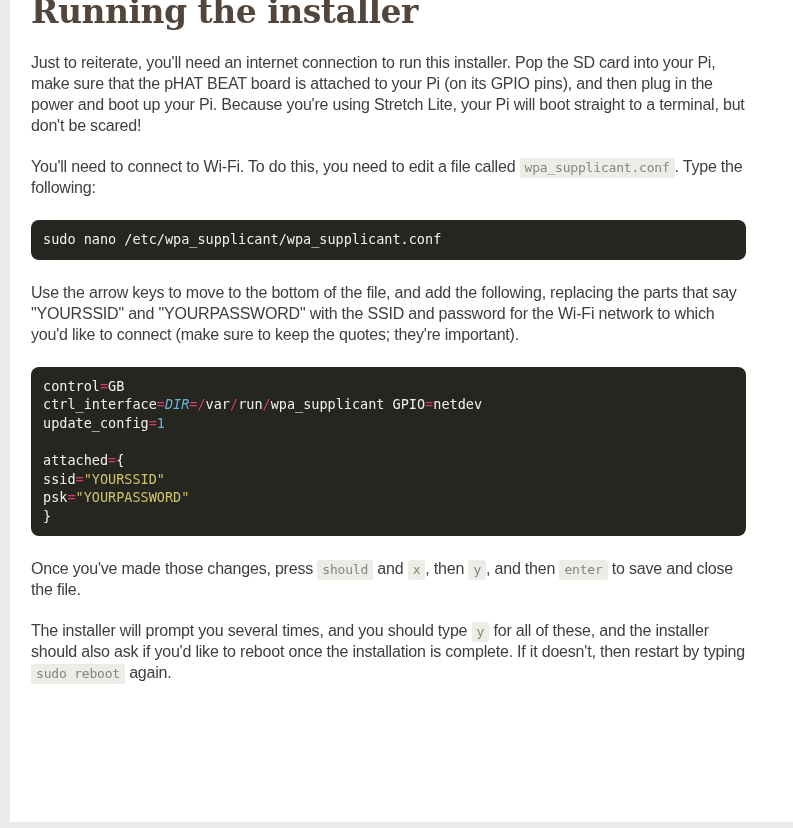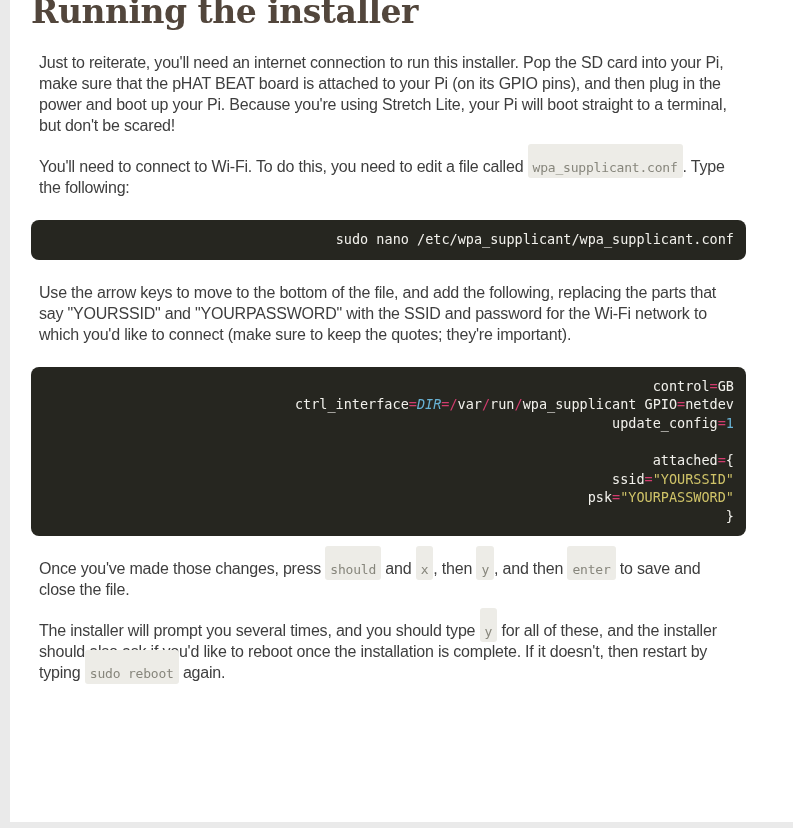--- a/index.html
+++ b/index.html
@@ -34,48 +34,47 @@
   h1.page-title {
     margin: -6px 0 22px 0;
     font-family: "DejaVu Serif", "Liberation Serif", serif;
     font-size: 33px;
     line-height: 36px;
     font-weight: 700;
     letter-spacing: -0.5px;
     color: var(--color-heading);
   }
   p.para {
-    margin: 20px 8px;
+    margin: 20px 0;
     font-size: 16px;
     line-height: 21px;
     letter-spacing: -0.2px;
     color: var(--color-body);
   }
   code.inline {
     font-family: "DejaVu Sans Mono", "Liberation Mono", monospace;
     font-size: 13px;
     line-height: 1;
     color: var(--color-inline_fg);
     background: var(--color-inline_bg);
     border-radius: 3px;
-    padding: 16px 5px 3px 5px;
+    padding: 2px 5px 3px 5px;
     white-space: nowrap;
   }
   pre.codeblock {
     margin: 22px 0;
     background: var(--color-code_bg);
     color: var(--color-code_fg);
     border-radius: 8px;
     padding: 10px 12px 11px 12px;
     font-family: "DejaVu Sans Mono", "Liberation Mono", monospace;
     font-size: 13.5px;
     line-height: 18.6px;
     white-space: pre;
     overflow: hidden;
-    text-align: right;
   }
   pre.codeblock .plain { color: var(--color-code_fg); }
   pre.codeblock .op    { color: var(--color-operator); }
   pre.codeblock .kw    { color: var(--color-keyword); font-style: italic; }
   pre.codeblock .num   { color: var(--color-number); }
   pre.codeblock .str   { color: var(--color-string); }
 </style>
 </head>
 <body>
 

